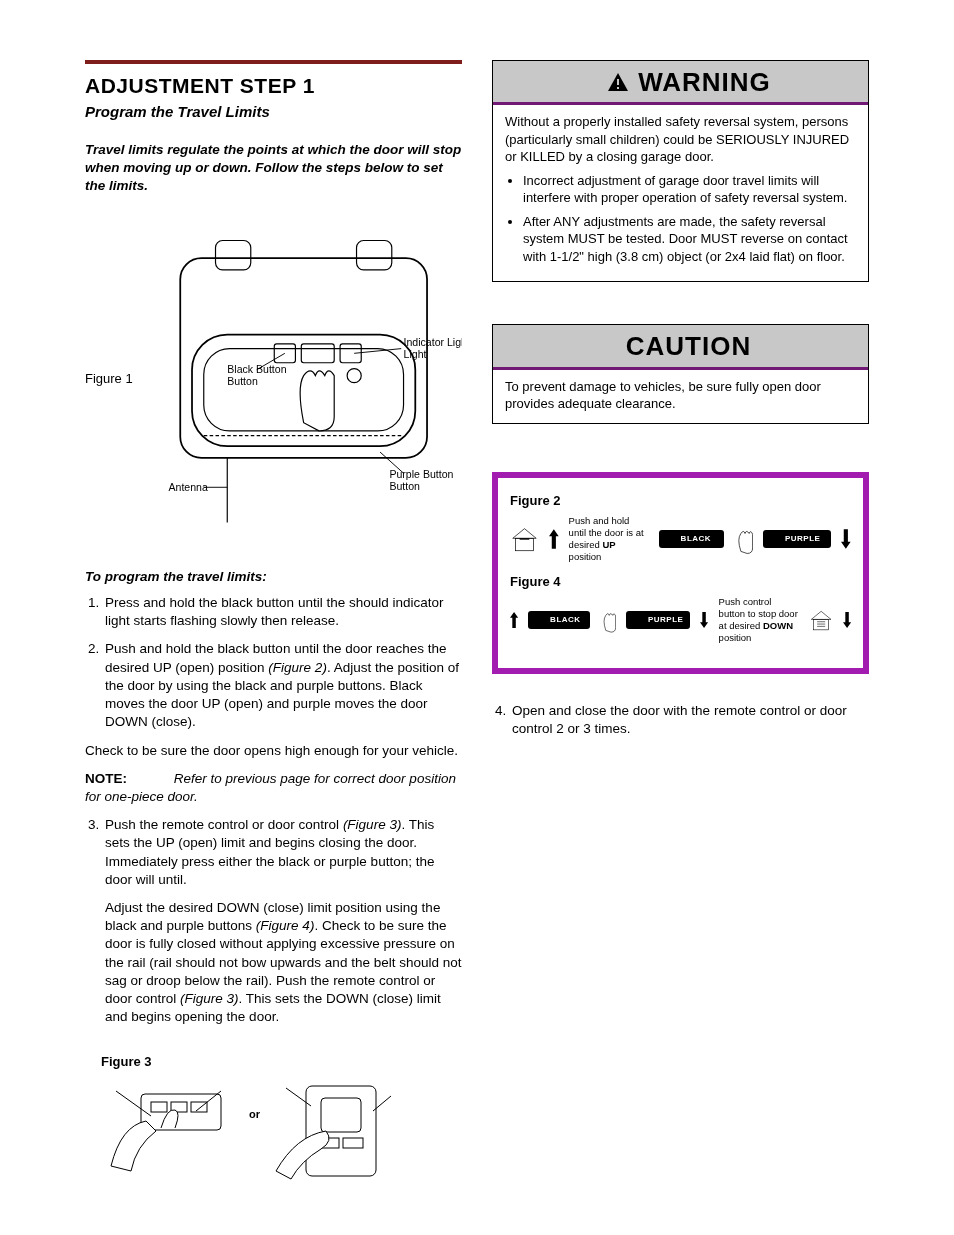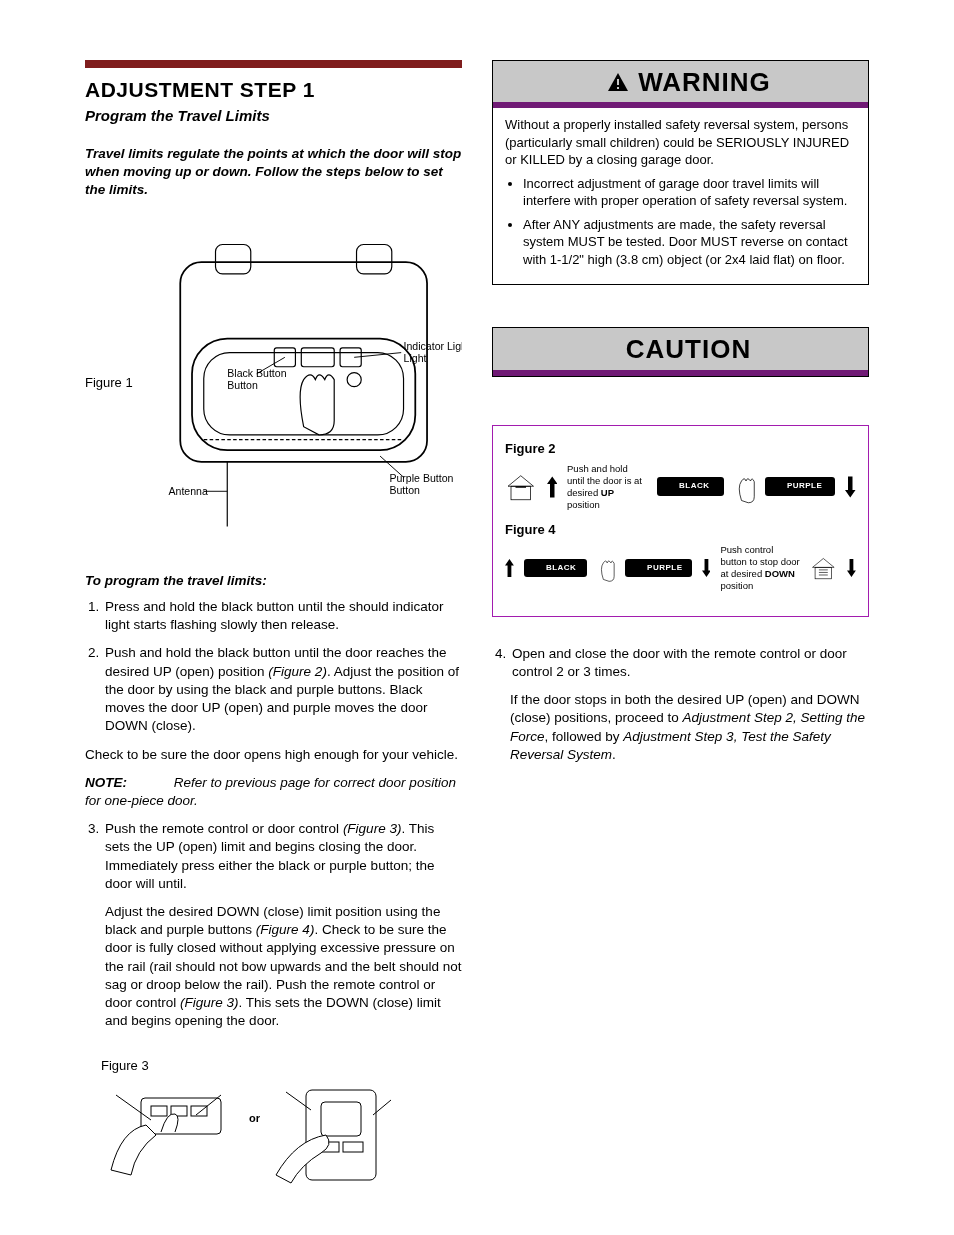--- a/index.html
+++ b/index.html
@@ -14,21 +14,21 @@
     width: 954px;
   }
   .page {
     display: flex;
     gap: 30px;
   }
   .col {
     flex: 1;
     min-width: 0;
   }
-  .col-left { border-top: 8px solid #7f1d1d; padding-top: 8px; }
+  .col-left { border-top: 4px solid #7f1d1d; padding-top: 8px; }
   h1 {
     font-family: Arial, Helvetica, sans-serif;
     font-weight: 900;
     font-size: 21px;
     margin: 0 0 2px 0;
     letter-spacing: 0.5px;
   }
   h2.subtitle {
     font-style: italic;
     font-weight: 900;
@@ -42,47 +42,47 @@
   }
   .fig-row { display:flex; align-items:center; gap:12px; margin-bottom:28px;}
   .fig-label { font-weight:normal; font-size:13px; }
   .opener-svg { width:100%; height:100%; }
   .program-hdr { font-weight:bold; font-style:italic; margin:6px 0 8px 0;}
   ol.steps { margin:0; padding-left:18px;}
   ol.steps li { margin-bottom:10px; padding-left:2px;}
   ol.steps li .sub { display:block; margin-top:10px;}
   .plain { margin:10px 0;}
   .note { margin:10px 0;}
-  .note .nb { font-weight:bold; font-style:italic;}
+  .note .nb { font-weight:bold; }
   .note .nt { font-style:italic;margin-left:43px;}
   .fig3-wrap { margin-top:26px; margin-left:16px;}
-  .fig3-label { font-weight:normal; font-size:13px; margin-bottom:6px;}
+  .fig3-label { font-weight:bold; font-size:13px; margin-bottom:6px;}
   .fig3-box { width:300px; height:115px; position:relative;}
   .callout-box {
     border:1px solid #000;
   }
   .callout-header {
     background:#c8c8c8;
     text-align:center;
     padding:4px 0 2px 16px;
-    border-bottom:6px solid #701a75;
+    border-bottom:3px solid #701a75;
     display:flex; align-items:center; justify-content:center; gap:8px;
   }
   .callout-header .htxt {
     font-weight:900;
     font-size:26px;
     letter-spacing:1px;
   }
   .warn-icon { width:24px; height:24px; }
   .callout-body { padding:8px 12px 10px 12px; font-size:13px;}
   .callout-body ul { margin:6px 0 0 0; padding-left:18px;}
   .callout-body li { margin-bottom:6px;}
   .gap { height:42px;}
   .fig24-box {
-    border:1px solid #a21caf;
+    border:6px solid #a21caf;
     padding:10px 12px 14px 12px;
     margin-top:48px;
   }
   .fig24-box .figlbl { font-weight:bold; font-size:13px; margin:4px 0 6px 0;}
   .fig24-row { display:flex; align-items:center; gap:10px; font-size:9px; margin-bottom:10px;}
   .house { width:42px; height:42px;}
   .arrow-up, .arrow-down { width:14px; height:28px;}
   .btn-pill {
     background:#000; color:#fff; font-size:8px; font-weight:bold;
     padding:4px 22px; border-radius:3px; text-align:left;
@@ -216,20 +216,21 @@
         </ul>
       </div>
     </div>
 
     <div class="gap"></div>
 
     <div class="callout-box">
       <div class="callout-header">
         <span class="htxt" style="font-family:Arial; font-weight:900;">CAUTION</span>
       </div>
+      <div class="callout-body">To prevent damage to vehicles, be sure fully open door provides adequate clearance.</div>
     </div>
 
     <div class="fig24-box">
       <div class="figlbl">Figure 2</div>
       <div class="fig24-row">
         <svg class="house" viewBox="0 0 42 42">
           <polygon points="4,20 21,6 38,20" fill="none" stroke="#000"></polygon>
           <rect x="8" y="20" width="26" height="18" fill="none" stroke="#000"></rect>
           <rect x="14" y="20" width="14" height="2" fill="#000"></rect>
         </svg>
@@ -274,20 +275,17 @@
         </svg>
         <svg width="14" height="28" viewBox="0 0 14 28">
           <polygon points="7,28 0,18 4,18 4,0 10,0 10,18 14,18" fill="#000"></polygon>
         </svg>
       </div>
     </div>
 
     <ol class="steps4">
       <li>Open and close the door with the remote control or door control 2 or 3 times.</li>
     </ol>
-    <div class="after4">
-      <span>If the door stops in both the desired UP (open) and DOWN (close) positions, proceed to </span><em class="ital">Adjustment Step 2, Setting the Force</em><span>, followed by </span><em class="ital">Adjustment Step 3, Test the Safety Reversal System</em><span>.</span>
-    </div>
 
   </div>
 </div>
 
 <div class="pagenum">27</div>
 
 </body></html>

